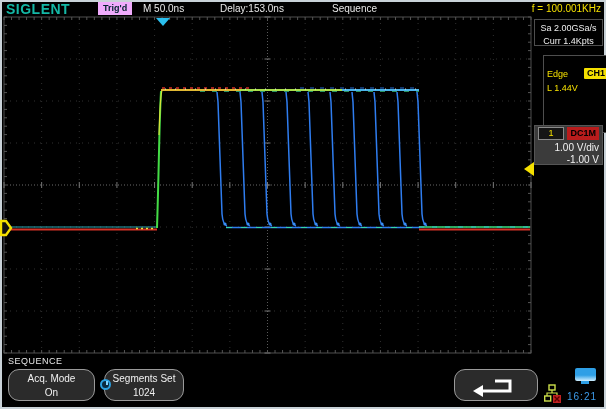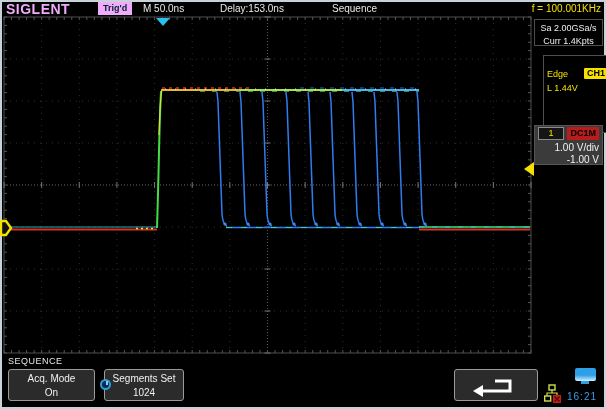--- a/index.html
+++ b/index.html
@@ -5,21 +5,21 @@
   html,body{margin:0;padding:0;background:#9aa0a6;}
   *{box-sizing:border-box;}
   .screen{
     position:relative;width:606px;height:409px;background:#000;
     font-family:"Liberation Sans","DejaVu Sans",sans-serif;
     box-shadow:inset 0 0 0 2px #c9d2d8;overflow:hidden;
   }
   #scope-svg{position:absolute;left:0;top:0;z-index:1;}
   .abs{position:absolute;}
   
-  .hdr-logo{left:6px;top:1px;color:#f0abfc;font-size:14px;font-weight:900;letter-spacing:.5px;z-index:3;}
+  .hdr-logo{left:6px;top:1px;color:#14b8a6;font-size:14px;font-weight:900;letter-spacing:.5px;z-index:3;}
   .hdr-item{top:3px;color:#e8e8e8;font-size:10px;z-index:3;white-space:nowrap;text-align:center;}
   .trig-badge{left:98px;top:2px;background:#f0abfc;color:#00222e;font-size:9px;font-weight:bold;
     padding:1px 5px 2px;z-index:3;}
   .hdr-freq{right:5px;top:3px;color:#f5e000;font-size:10px;z-index:3;}
   
   .side-box{left:534px;width:69px;background:#000;border:1px solid #4e4e4e;color:#eee;
     font-size:9px;text-align:center;z-index:3;}
   .sa-box{top:19px;height:27px;padding-top:2px;line-height:13px;}
   .trig-box{top:55px;height:78px;text-align:left;padding:12px 3px 0;margin-left:9px;}
   .trig-row{display:flex;justify-content:space-between;align-items:center;margin-bottom:4px;}
@@ -27,21 +27,21 @@
   .ch1-badge{background:#f5e000;color:#000;font-weight:bold;padding:0 3px 1px;border-radius:1px;}
   .ch-box{top:125px;height:40px;background:#3b3b3b;border:1px solid #555;text-align:right;
     padding:0 3px;color:#f2f2f2;}
   .ch-row1{display:flex;justify-content:space-between;margin:1px 0 2px;}
   .ch-num{background:#151515;border:1px solid #8a8a8a;color:#f5e000;width:26px;font-size:9px;
     text-align:center;line-height:11px;}
   .dc1m{background:#b91c1c;color:#000;font-weight:bold;font-size:9px;padding:0 3px;line-height:12px;}
   .ch-line{font-size:10px;line-height:12px;}
   
   .menu-title{left:8px;top:356px;color:#e8e8e8;font-size:9px;letter-spacing:.5px;z-index:3;}
-  .menu-btn{top:369px;height:32px;background:#2b2b2b;border:1px solid #9a9a9a;border-radius:3px;
+  .menu-btn{top:369px;height:32px;background:#2b2b2b;border:1px solid #9a9a9a;border-radius:11px;
     color:#f0f0f0;font-size:10px;text-align:center;line-height:14px;padding-top:2px;z-index:3;cursor:pointer;}
   .btn-acq{left:8px;width:87px;}
   .btn-seg{left:104px;width:80px;}
   .btn-back{left:454px;width:84px;display:flex;align-items:center;justify-content:center;}
   .knob{position:absolute;left:-5px;top:9px;width:11px;height:11px;border-radius:50%;
     border:2px solid #2a9fe0;background:#0a2a40;}
   .knob:after{content:"";position:absolute;left:4px;top:0px;width:2px;height:4px;background:#7fd4ff;}
   
   .monitor{left:575px;top:368px;width:21px;height:13px;border-radius:2px;z-index:3;
     background:linear-gradient(#2e9fe6 55%,#cfeeff);}

